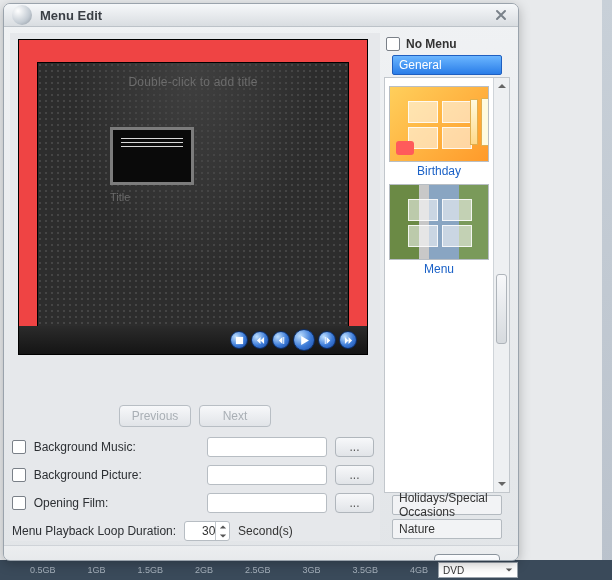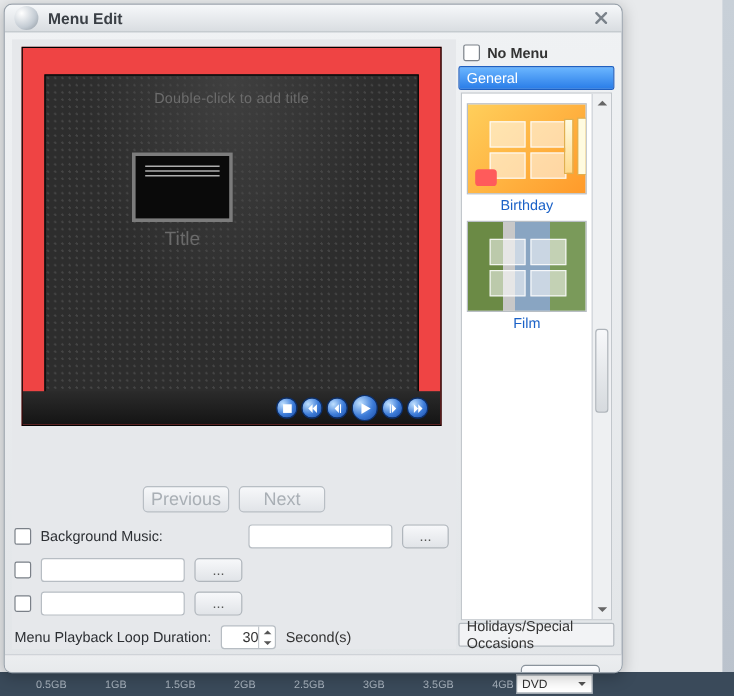--- a/index.html
+++ b/index.html
@@ -84,22 +84,22 @@
     position:absolute; left:72px; top:64px; width:84px; height:58px;
     background:#0a0a0a; border:3px solid #7c7c7c;
   }
   .stage-thumb::before,.stage-thumb::after{
     content:""; position:absolute; left:8px; right:8px; height:1px; background:#d8d8d8;
   }
   .stage-thumb::before{ top:8px; }
   .stage-thumb::after{ top:12px; }
   .stage-thumb .line3{position:absolute;left:8px;right:8px;top:16px;height:1px;background:#d8d8d8;}
   .stage-thumb-caption {
-    position:absolute; left:72px; top:128px; width:84px; text-align:center;
-    color:#6a6a6a; font-size:16px;
+    position:absolute; left:72px; top:128px; width:84px; 
+    color:#6a6a6a; font-size:11px;
   }
 
   .transport {
     position:absolute; left:0; right:0; bottom:0; height:28px;
     background:linear-gradient(#2b2b2b,#141414);
     display:flex; align-items:center; justify-content:flex-end; padding-right:10px; gap:3px;
   }
   .tbtn {
     width:18px; height:18px; border-radius:50%;
     background:radial-gradient(circle at 30% 30%, #bfe0ff, #3c7bd8 55%, #1c4aa0);
@@ -108,21 +108,21 @@
   }
   .tbtn.big { width:22px; height:22px; }
   .tbtn svg{ width:9px; height:9px; fill:#fff; }
   .tbtn.big svg{ width:11px; height:11px; }
 
   .nav-btns { margin-top:44px; display:flex; gap:8px; justify-content:center; }
   .ghost-btn {
     min-width:72px; height:22px; border:1px solid #b8bec4; border-radius:4px;
     background:linear-gradient(#f7f8fa,#e1e4e8); color:#a9afb5;
     display:flex; align-items:center; justify-content:center;
-    font-size:15px;
+    font-size:12px;
   }
 
   .options {
     margin-top:10px; display:flex; flex-direction:column; gap:8px;
     padding:0 6px 0 2px;
   }
   .opt-row { display:flex; align-items:center; gap:8px; }
   .chk { width:14px; height:14px; border:1px solid #7a8088; border-radius:2px; background:#fff; }
   .opt-label { width:170px; color:#2c2f33; }
   .text-field {
@@ -144,21 +144,21 @@
 
   
   .templates-pane {
     flex:1; display:flex; flex-direction:column; padding:2px 0 0 0;
   }
   .no-menu-row { display:flex; align-items:center; gap:6px; padding:2px 4px; }
   .cat-header {
     height:20px; display:flex; align-items:center; padding:0 6px;
     background:linear-gradient(#6bb6ff,#2a7de8);
     border:1px solid #1f5fc0; color:#fff; border-radius:2px;
-    margin:2px 0;
+    margin:2px 10px;
   }
   .cat-header.plain {
     background:#f2f3f5; color:#333; border:1px solid #b4bac0;
   }
   .templates-scroll {
     flex:1; display:flex; border:1px solid #c2c7cc; margin:0 2px; background:#fff;
     overflow:hidden;
   }
   .templates-list {
     flex:1; display:flex; flex-direction:column; align-items:center; gap:6px;
@@ -209,21 +209,21 @@
   <span>0.5GB</span>
   <span>1GB</span>
   <span>1.5GB</span>
   <span>2GB</span>
   <span>2.5GB</span>
   <span>3GB</span>
   <span>3.5GB</span>
   <span>4GB</span>
   <span>4.5GB</span>
 </div>
-<div style="position:absolute;right:118px;bottom:2px;width:64px;height:16px;background:#fff;border:1px solid #9aa3ac;font-size:10px;display:flex;align-items:center;padding:0 4px;color:#333;">
+<div style="position:absolute;right:94px;bottom:2px;width:80px;height:16px;background:#fff;border:1px solid #9aa3ac;font-size:10px;display:flex;align-items:center;padding:0 4px;color:#333;">
   <span>DVD</span>
   <svg style="margin-left:auto" width="8" height="8" viewBox="0 0 10 10">
       <path d="M1 3l4 4 4-4z" fill="#555"></path>
     </svg>
 </div>
 
 <div class="window">
   <div class="titlebar">
     <div class="app-icon"></div>
     <div class="title">Menu Edit</div>
@@ -288,25 +288,27 @@
 
       <div class="options">
         <div class="opt-row">
           <div class="chk"></div>
           <div class="opt-label">Background Music:</div>
           <div class="text-field"></div>
           <div class="browse-btn">...</div>
         </div>
         <div class="opt-row">
           <div class="chk"></div>
+          <div class="opt-label">Background Picture:</div>
           <div class="text-field"></div>
           <div class="browse-btn">...</div>
         </div>
         <div class="opt-row">
           <div class="chk"></div>
+          <div class="opt-label">Opening Film:</div>
           <div class="text-field"></div>
           <div class="browse-btn">...</div>
         </div>
         <div class="opt-row">
           <div class="opt-label" style="width:auto">Menu Playback Loop Duration:</div>
           <div class="spin">
             <div class="spin-val">30</div>
             <div class="spin-btns">
               <div>
                   <svg viewBox="0 0 10 6">
@@ -350,21 +352,21 @@
           </div>
           <div class="template-item">
             <div class="template-thumb t-sport">
                 <div class="tile-grid">
                   <div></div>
                   <div></div>
                   <div></div>
                   <div></div>
                 </div>
               </div>
-            <div class="template-caption">Film</div>
+            <div class="template-caption">Menu</div>
           </div>
         </div>
         <div class="vscroll">
           <div class="arrow">
               <svg viewBox="0 0 10 10">
                 <path d="M1 7l4-4 4 4z"></path>
               </svg>
             </div>
           <div class="track">
               <div class="thumb"></div>
@@ -373,20 +375,23 @@
               <svg viewBox="0 0 10 10">
                 <path d="M1 3l4 4 4-4z"></path>
               </svg>
             </div>
         </div>
       </div>
 
       <div class="cat-header plain">
         <span>Holidays/Special Occasions</span>
       </div>
+      <div class="cat-header plain">
+        <span>Nature</span>
+      </div>
     </div>
   </div>
 
   <div class="footer">
     <div class="btn primary">OK</div>
     <div class="btn">Cancel</div>
   </div>
 </div>
 
 </body></html>

